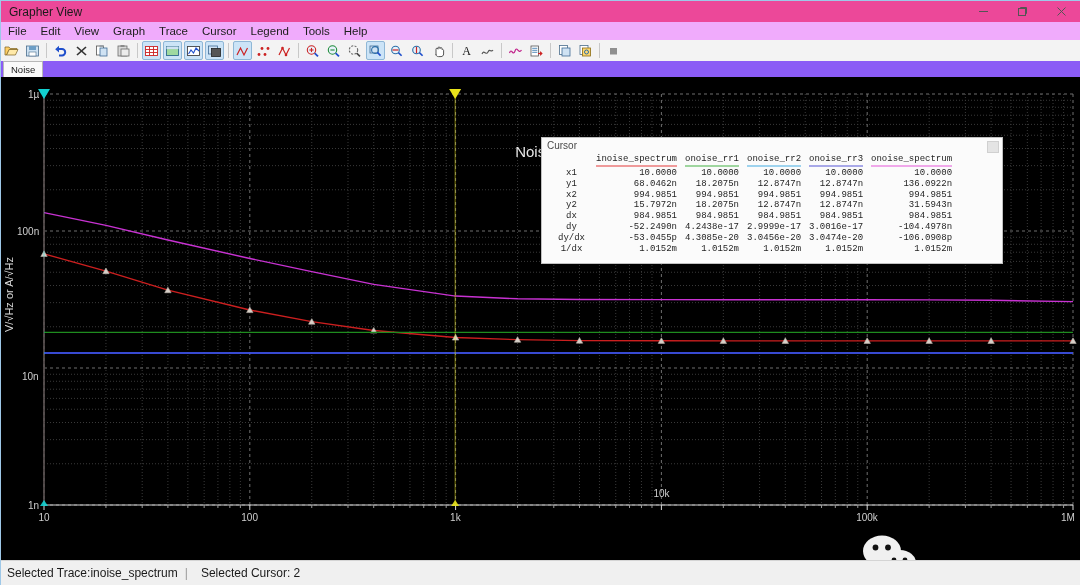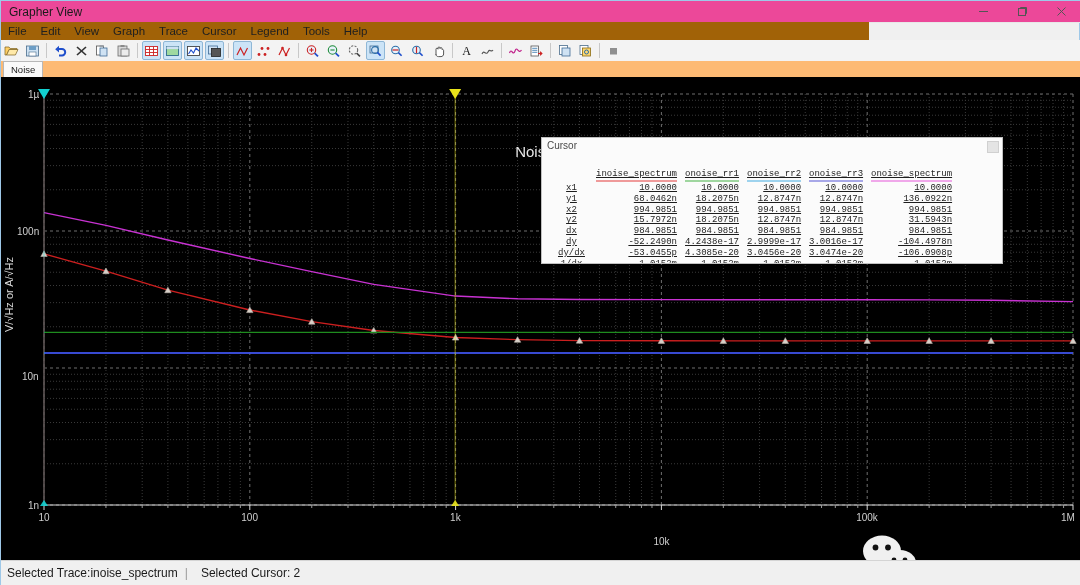--- a/index.html
+++ b/index.html
@@ -35,22 +35,22 @@
   }
   .wc {
     width: 39px; height: 21px;
     display: flex; align-items: center; justify-content: center;
     font-size: 11px; color: #555;
   }
 
   
   .menubar {
     position: absolute; left: 0; top: 21px;
-    width: 868px; height: 18px;
-    background: #a16207;
+    width: 1080px; height: 18px;
+    background: #f0abfc;
     display: flex; align-items: center;
     border-bottom: 1px solid #ededed;
   }
   .menuitem {
     font-size: 11.5px; color: #202020;
     padding: 1px 7px; white-space: nowrap;
   }
 
   
   .toolbar {
@@ -73,21 +73,21 @@
     width: 1px; height: 15px;
     background: #c8c8c8;
     margin: 0 3px;
   }
   .tbtn svg { display:block; }
 
   
   .tabstrip {
     position: absolute; left: 0; top: 60px;
     width: 1080px; height: 16px;
-    background: #fdba74;
+    background: #8b5cf6;
     border-bottom: 1px solid #b8b8b8;
     display: flex; align-items: flex-end;
   }
   .tab {
     height: 15px; padding: 0 7px;
     font-size: 9.5px; color: #202020;
     background: #fafafa;
     border: 1px solid #b8b8b8;
     border-bottom: none;
     display: flex; align-items: center;
@@ -164,22 +164,21 @@
   .cp-pin {
     position: absolute; right: 3px; top: 3px;
     width: 10px; height: 10px;
     background: #e4e4e4; border: 1px solid #d0d0d0;
   }
   .cp-table {
     border-collapse: collapse;
     font-family: "Liberation Mono", "DejaVu Sans Mono", monospace;
     font-size: 9px;
     color: #1e1e1e;
-    margin-top: 16px;
-    text-decoration: underline;
+    margin-top: 1px;
   }
   .cp-table th {
     font-weight: normal;
     text-align: right;
     padding: 0 4px 1px 4px;
     white-space: nowrap;
   }
   .cp-table th .hdr-underline {
     height: 2px; margin-top: 1px;
   }
@@ -602,21 +601,21 @@
       </svg>
 
     <div class="plot-title">Noise A</div>
 
     <div class="ylabel">V/√Hz or A/√Hz</div>
 
     <div id="ticklabels">
         <div class="tick-lbl" style="top: 435px; left: 37.5px;">10</div>
         <div class="tick-lbl" style="top: 435px; left: 240.3px;">100</div>
         <div class="tick-lbl" style="top: 435px; left: 449.1px;">1k</div>
-        <div class="tick-lbl" style="top: 459px; left: 652.4px;">10k</div>
+        <div class="tick-lbl" style="top: 411px; left: 652.4px;">10k</div>
         <div class="tick-lbl" style="top: 435px; left: 855.2px;">100k</div>
         <div class="tick-lbl" style="top: 435px; left: 1060px;">1M</div>
         <div class="tick-lbl" style="left: 27px; top: 422.5px;">1n</div>
         <div class="tick-lbl" style="left: 21px; top: 285.5px; margin-top: 8px;">10n</div>
         <div class="tick-lbl" style="left: 16px; top: 148.5px;">100n</div>
         <div class="tick-lbl" style="left: 27px; top: 11.5px;">1µ</div>
       </div>
 
     <div class="watermark">
       <svg width="62" height="46" viewBox="0 0 62 46">

